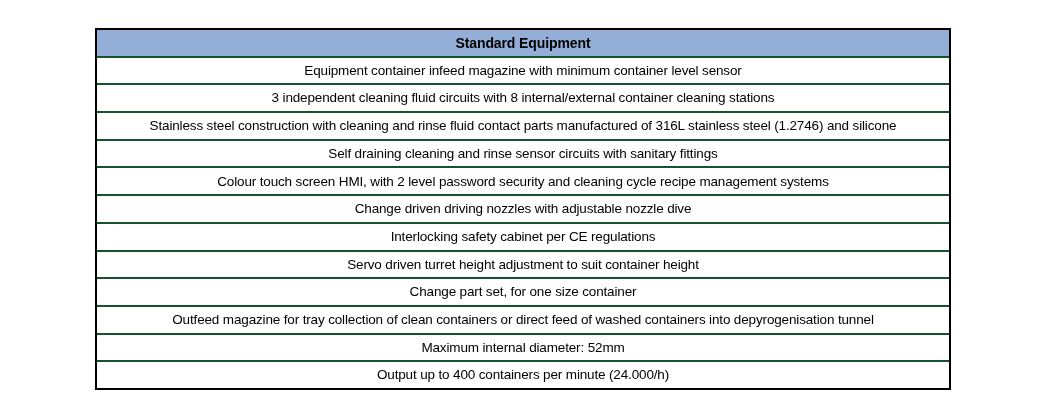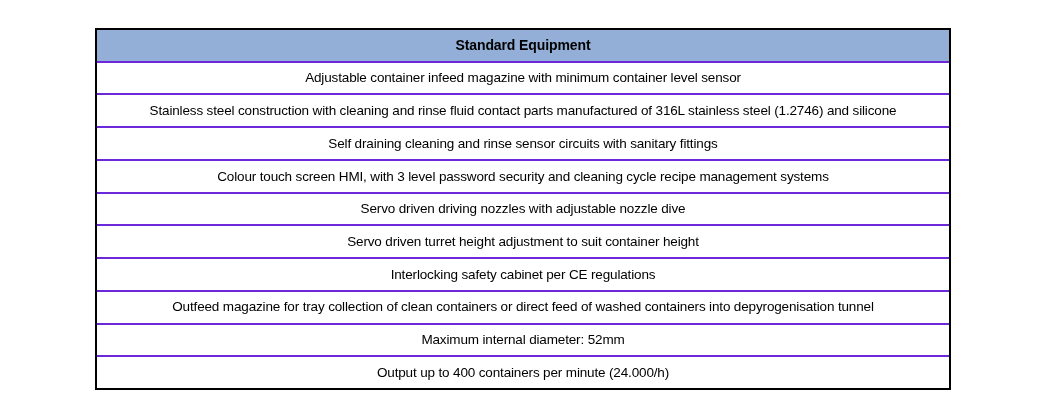--- a/index.html
+++ b/index.html
@@ -25,21 +25,21 @@
     display: flex;
     flex-direction: column;
     background: #ffffff;
   }
   .equipment-table .row {
     flex: 1 1 0;
     display: flex;
     align-items: center;
     justify-content: center;
     box-sizing: border-box;
-    border-bottom: 2px solid #6d28d9;
+    border-bottom: 2px solid #14532d;
     font-size: 13.5px;
     letter-spacing: -0.15px;
     white-space: nowrap;
     overflow: hidden;
     background: #ffffff;
     line-height: 1;
   }
   .equipment-table .row:last-child {
     border-bottom: none;
   }
@@ -51,39 +51,45 @@
   }
 </style>
 </head>
 <body>
 
 <div class="equipment-table">
   <div class="row header-row" style="background: rgb(148, 175, 215);">
     <span>Standard Equipment</span>
   </div>
   <div class="row">
-      <span>Adjustable container infeed magazine with minimum container level sensor</span>
+      <span>Equipment container infeed magazine with minimum container level sensor</span>
+    </div>
+  <div class="row">
+      <span>3 independent cleaning fluid circuits with 8 internal/external container cleaning stations</span>
     </div>
   <div class="row">
       <span>Stainless steel construction with cleaning and rinse fluid contact parts manufactured of 316L stainless steel (1.2746) and silicone</span>
     </div>
   <div class="row">
       <span>Self draining cleaning and rinse sensor circuits with sanitary fittings</span>
     </div>
   <div class="row">
-      <span>Colour touch screen HMI, with 3 level password security and cleaning cycle recipe management systems</span>
+      <span>Colour touch screen HMI, with 2 level password security and cleaning cycle recipe management systems</span>
     </div>
   <div class="row">
-      <span>Servo driven driving nozzles with adjustable nozzle dive</span>
+      <span>Change driven driving nozzles with adjustable nozzle dive</span>
+    </div>
+  <div class="row">
+      <span>Interlocking safety cabinet per CE regulations</span>
     </div>
   <div class="row">
       <span>Servo driven turret height adjustment to suit container height</span>
     </div>
   <div class="row">
-      <span>Interlocking safety cabinet per CE regulations</span>
+      <span>Change part set, for one size container</span>
     </div>
   <div class="row">
       <span>Outfeed magazine for tray collection of clean containers or direct feed of washed containers into depyrogenisation tunnel</span>
     </div>
   <div class="row">
       <span>Maximum internal diameter: 52mm</span>
     </div>
   <div class="row">
       <span>Output up to 400 containers per minute (24.000/h)</span>
     </div>

